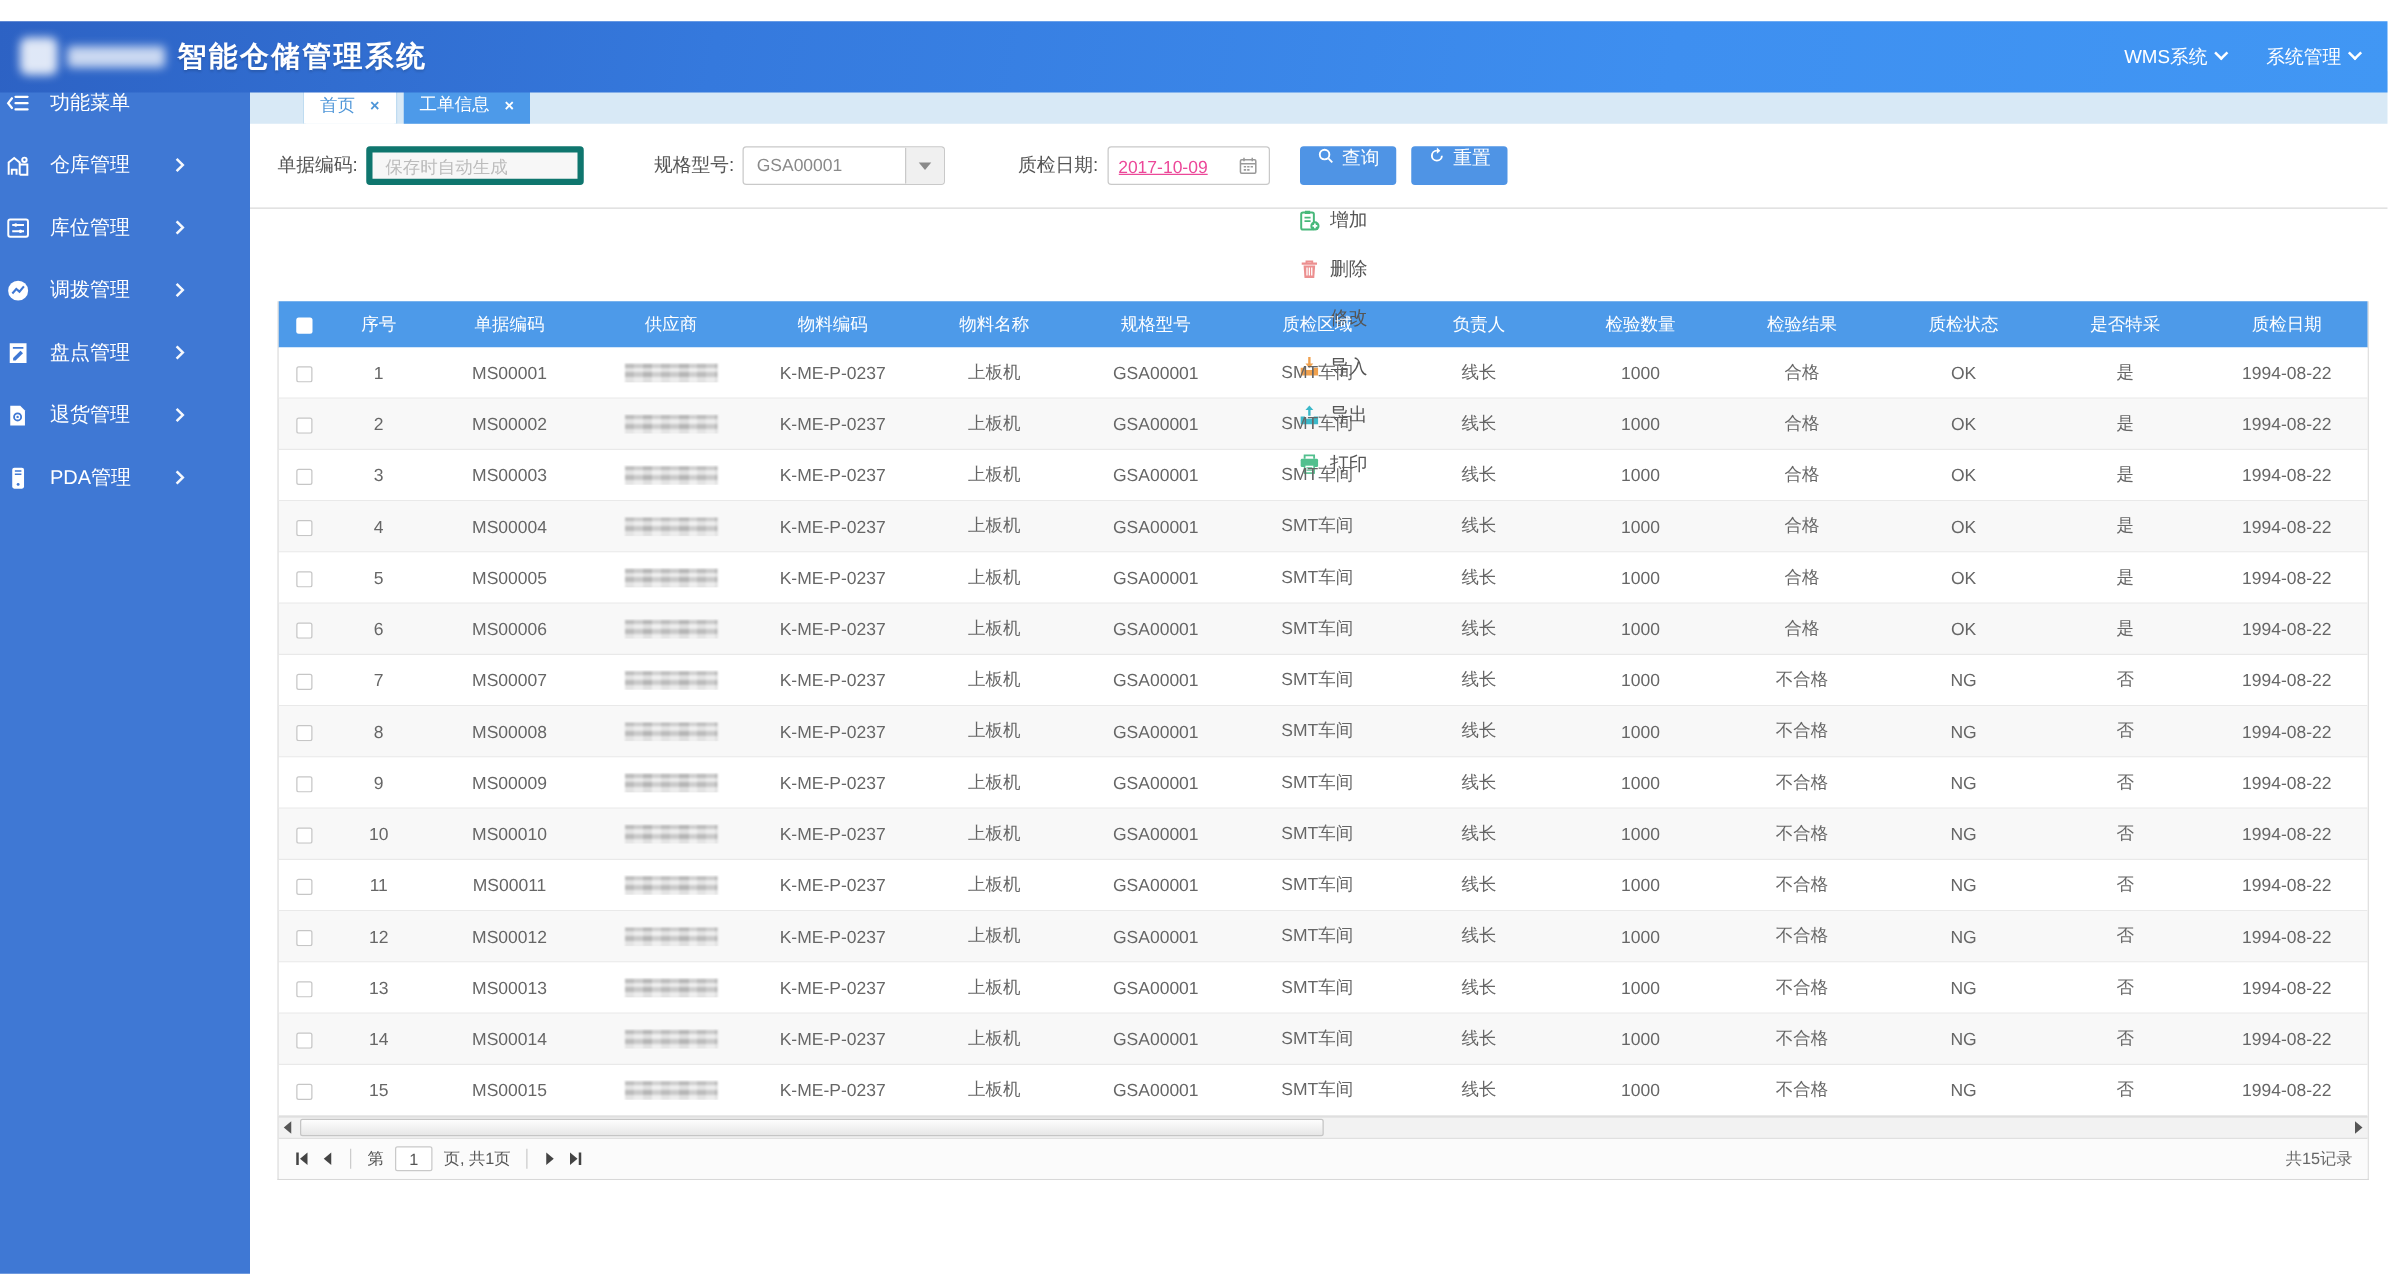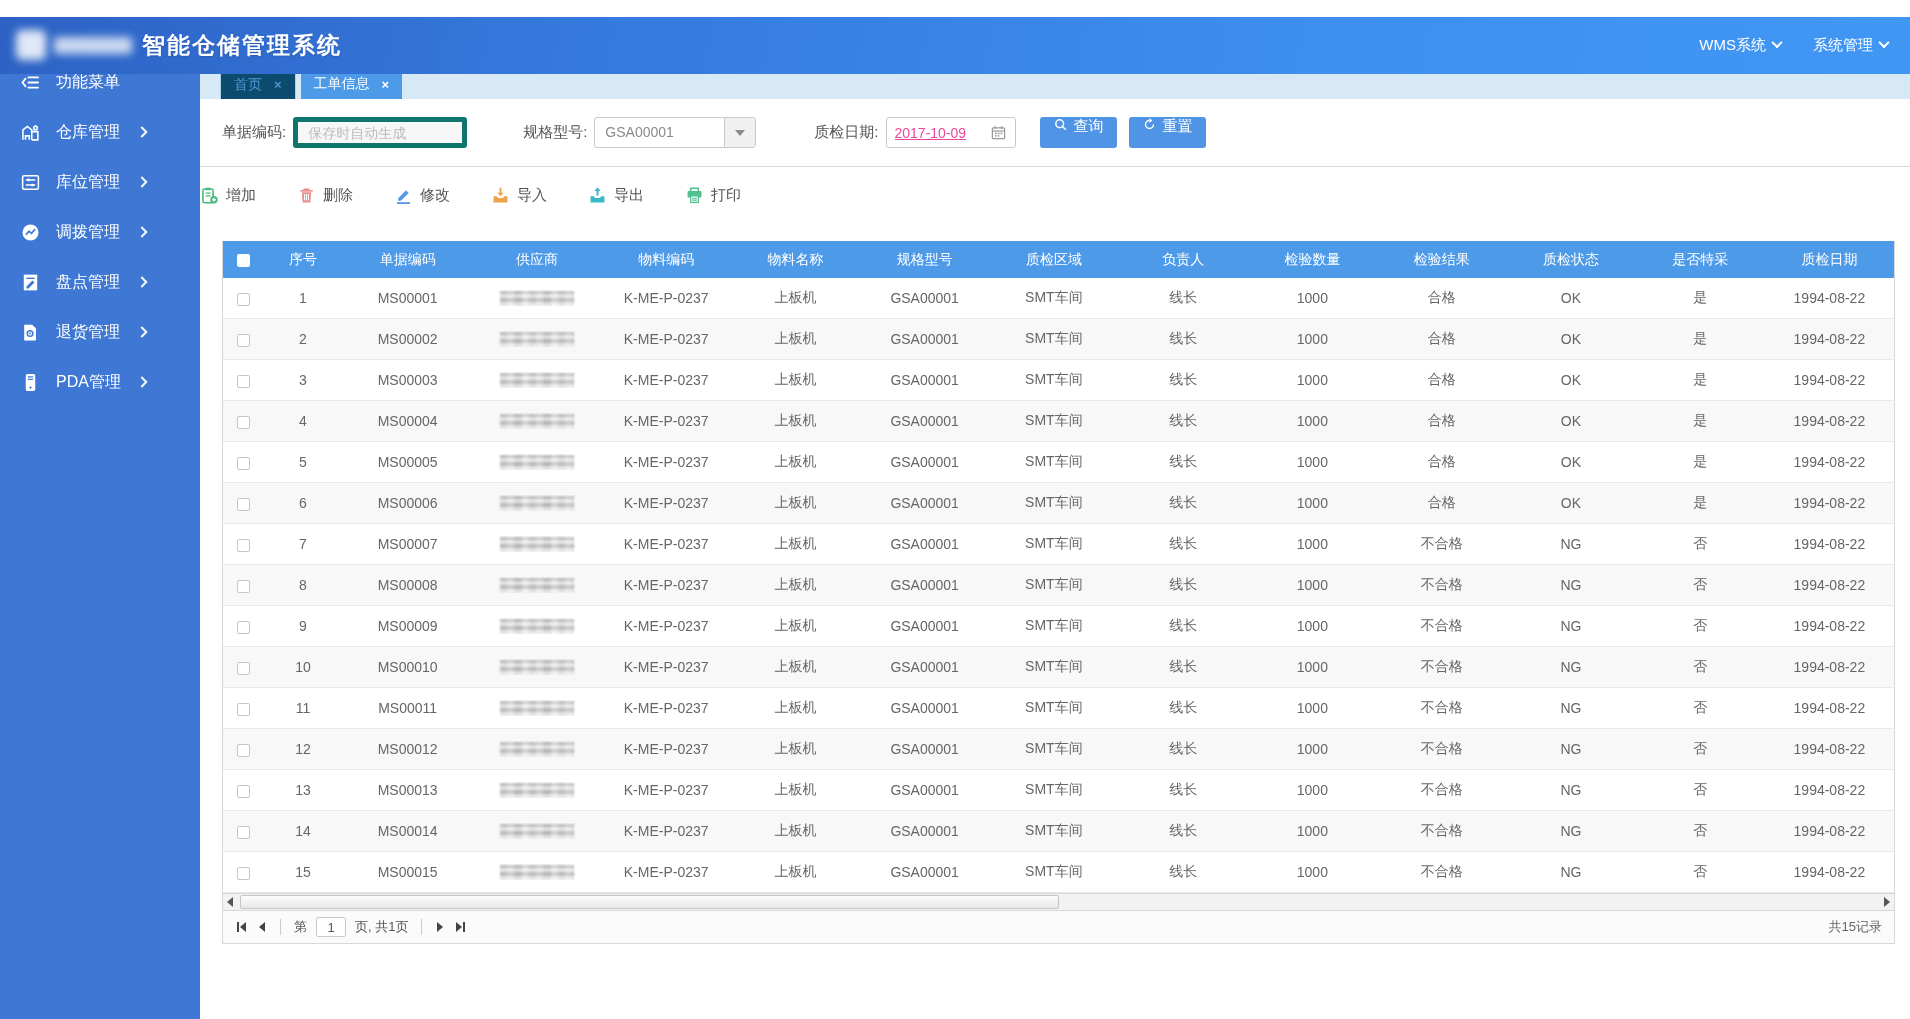--- a/index.html
+++ b/index.html
@@ -17,38 +17,38 @@
     background:rgba(255,255,255,.75); filter:blur(4px); }
   .app-title { color:#fff; font-size:23px; font-weight:bold; letter-spacing:2px; margin-left:8px;
     text-shadow:0 1px 2px rgba(0,0,0,.15); }
   .header-right { margin-left:auto; display:flex; align-items:center; gap:32px; margin-right:22px; }
   .hmenu { display:flex; align-items:center; gap:7px; color:#fff; font-size:15px; cursor:pointer; }
   .chev-down { width:8px; height:8px; border-right:2px solid #fff; border-bottom:2px solid #fff;
     transform:rotate(45deg) translate(-1px,-1px); margin-top:-3px; }
 
   
   .sidebar { position:absolute; top:57px; left:0; width:200px; bottom:0; background:#3f78d4; }
-  .side-item { height:50px; display:flex; align-items:center; padding-left:20px; color:#fff;
+  .side-item { height:50px; display:flex; align-items:center; padding-left:4px; color:#fff;
     font-size:16px; cursor:pointer; position:relative; }
   .side-item.active { background:#6aa0e8; }
   .side-ico { width:21px; height:21px; margin-right:15px; flex:0 0 21px; display:flex;
     align-items:center; justify-content:center; }
   .side-ico svg { display:block; }
   .chev-right { width:8px; height:8px; border-top:2px solid rgba(255,255,255,.95);
     border-right:2px solid rgba(255,255,255,.95); transform:rotate(45deg);
     position:absolute; left:138px; }
 
   
   .main { position:absolute; top:57px; left:200px; width:1710px; bottom:0; background:#fff; }
 
   
   .tabstrip { height:42px; background:#d8e9f6; display:flex; align-items:flex-end; padding-left:20px; gap:5px; }
   .tab { height:30px; padding:0 13px; display:flex; align-items:center; gap:12px; font-size:14px;
     border-radius:4px 4px 0 0; cursor:pointer; }
-  .tab.inactive { background:#0c4a6e; border:1px solid #abd1ec; border-bottom:none; color:#4f96d8; }
+  .tab.inactive { background:#ffffff; border:1px solid #abd1ec; border-bottom:none; color:#4f96d8;margin-left:22px; }
   .tab.active { background:#4d9ae9; color:#fff; }
   .tab-x { font-size:13px; font-weight:bold; cursor:pointer; }
 
   
   .filter-row { height:68px; display:flex; align-items:center; padding-left:22px;
     border-bottom:1px solid #d9d9d9; font-size:15px; color:#555; }
   .f-label { margin-right:7px; white-space:nowrap; }
   .input-plain { width:174px; height:31px; background:#f7f7f7; border:5px solid #0f766e;
     border-radius:3px; padding:0 10px; font-size:14px; color:#777;
     font-family:"Liberation Sans",sans-serif; }
@@ -63,21 +63,21 @@
     align-items:center; padding:0 8px; background:#fff; }
   .date-box input { border:none; outline:none; width:84px; font-size:14px; color:#ec4899;
     font-family:"Liberation Sans",sans-serif;text-decoration:underline; }
   .cal-ico { margin-left:auto; cursor:pointer; display:flex; }
   .gap1 { width:56px; } .gap2 { width:58px; } .gap3 { width:24px; }
   .btn { height:31px; padding:0 13px; background:#4f94e5; color:#fff; border:none; border-radius:3px;
     display:flex; align-items:flex-start; gap:6px; font-size:15px; cursor:pointer; margin-right:12px;
     font-family:"Liberation Sans",sans-serif; }
 
   
-  .toolbar { height:56px; display:flex; align-items:center; gap:41px; }
+  .toolbar { height:56px; display:flex; align-items:center; padding-left:22px; gap:20px;flex-direction:column; }
   .tool { display:flex; align-items:center; gap:7px; font-size:15px; color:#555; cursor:pointer;
     background:none; border:none; font-family:"Liberation Sans",sans-serif; }
 
   
   .grid-frame { margin:18px 15px 0 22px; width:1673px; border:1px solid #d8d8d8; border-top:none; }
   .grid-cols { display:grid; grid-template-columns:40px 80px repeat(12,1fr); }
   .thead { height:37px; background:#4d9ae9; align-items:center; color:#fff; font-size:14px; }
   .hcell { text-align:center; overflow:hidden; white-space:nowrap; }
   .cb-h { display:inline-block; width:13px; height:13px; background:#fff; border-radius:2px;
     vertical-align:middle; cursor:pointer; }

